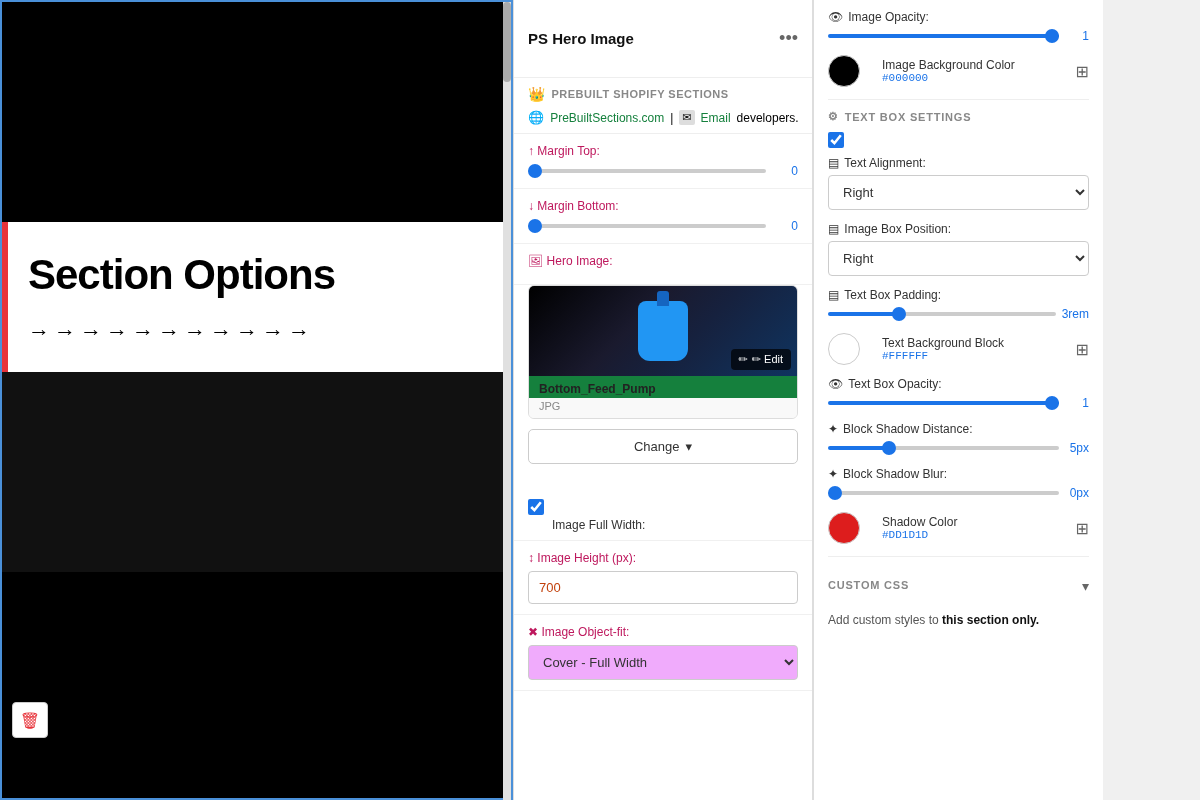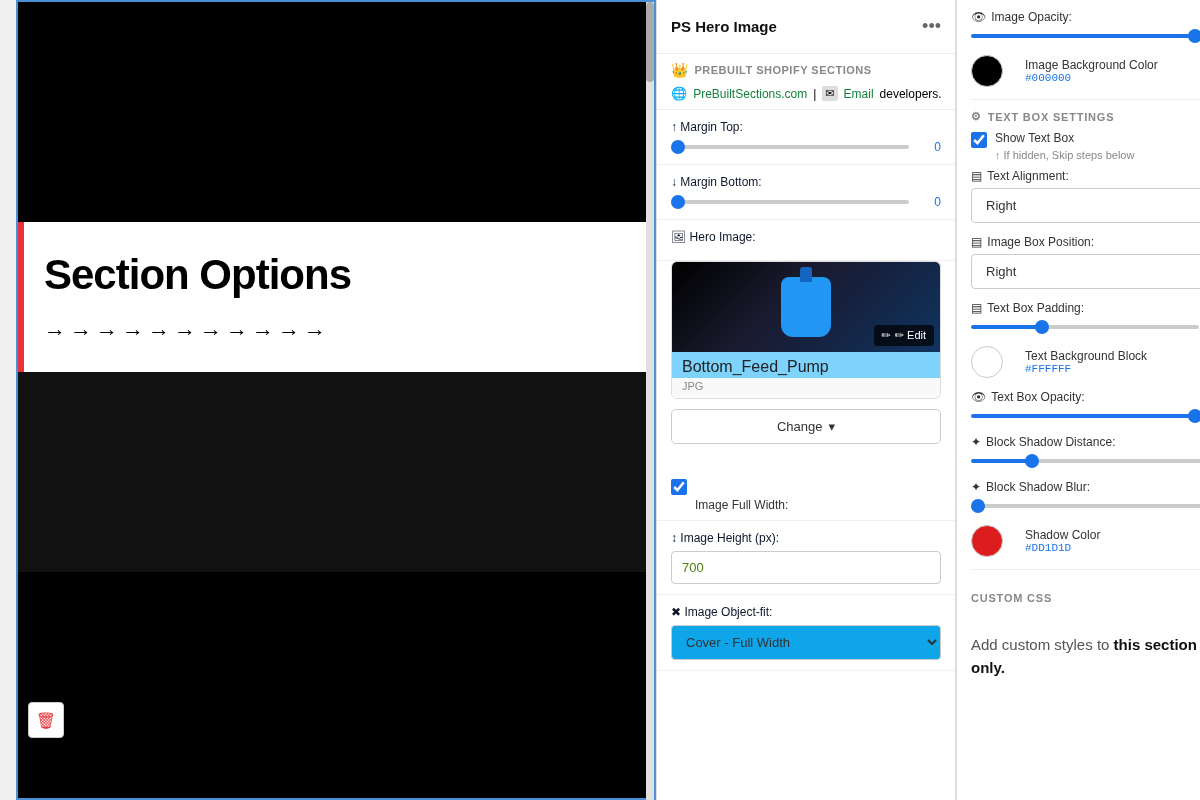--- a/index.html
+++ b/index.html
@@ -1,26 +1,25 @@
 <!DOCTYPE html>
 <html><head>
   <meta charset="utf-8">
   <style>
     * { box-sizing: border-box; margin: 0; padding: 0; }
     body { font-family: -apple-system, BlinkMacSystemFont, 'Segoe UI', sans-serif; font-size: 13px; background: #f0f0f0; display: flex; width: 1200px; height: 800px; overflow: hidden; }
 
     
     .preview-panel {
-      width: 640px;
+      width: 513px;
       height: 800px;
       position: relative;
       background: #000;
       flex-shrink: 0;
       border: 2px solid #4a90d9;
-      margin-left: 16px;
     }
     .preview-top-black {
       width: 100%;
       height: 220px;
       background: #000;
     }
     .preview-content-box {
       width: 100%;
       background: #fff;
       padding: 30px 20px 30px 20px;
@@ -84,21 +83,21 @@
       background: #fff;
       border-left: 1px solid #ddd;
       border-right: 1px solid #ddd;
       overflow-y: auto;
       flex-shrink: 0;
     }
     .panel-header {
       display: flex;
       align-items: center;
       justify-content: space-between;
-      padding: 16px 14px;
+      padding: 28px 14px;
       border-bottom: 1px solid #eee;
     }
     .panel-title {
       font-size: 15px;
       font-weight: 600;
       color: #111;
     }
     .panel-dots {
       color: #666;
       font-size: 18px;
@@ -130,21 +129,21 @@
     .link-row a { color: #15803d; text-decoration: none; }
     .globe-icon { font-size: 13px; }
     .email-icon { font-size: 11px; background: #ddd; padding: 1px 3px; border-radius: 2px; }
 
     .section-field {
       padding: 10px 14px;
       border-bottom: 1px solid #f0f0f0;
     }
     .field-label {
       font-size: 12px;
-      color: #0f172a;
+      color: #be185d;
       margin-bottom: 6px;
       display: flex;
       align-items: center;
       gap: 5px;
     }
     .slider-row {
       display: flex;
       align-items: center;
       gap: 8px;
     }
@@ -216,24 +215,24 @@
       border-radius: 4px;
       padding: 4px 8px;
       font-size: 11px;
       cursor: pointer;
       display: flex;
       align-items: center;
       gap: 4px;
     }
     .image-name {
       padding: 6px 10px 2px;
-      font-size: 16px;
-      font-weight: 400;
+      font-size: 12px;
+      font-weight: 700;
       color: #222;
-      background: #7dd3fc;
+      background: #15803d;
     }
     .image-type {
       padding: 2px 10px 6px;
       font-size: 11px;
       color: #888;
       background: #f9f9f9;
     }
     .change-btn {
       display: flex;
       align-items: center;
@@ -268,32 +267,32 @@
       color: #333;
       margin-top: 36px;
     }
 
     .text-input-field {
       width: 100%;
       padding: 8px 10px;
       border: 1px solid #ccc;
       border-radius: 4px;
       font-size: 13px;
-      color: #4d7c0f;
+      color: #c2410c;
       outline: none;
     }
 
     .select-field {
       width: 100%;
       padding: 8px 10px;
       border: 1px solid #ccc;
       border-radius: 4px;
       font-size: 13px;
       color: #333;
-      background: #0ea5e9;
+      background: #f0abfc;
       cursor: pointer;
       outline: none;
       appearance: auto;
     }
 
     .sub-hint {
       font-size: 11px;
       color: #888;
       margin-top: 4px;
     }
@@ -398,23 +397,23 @@
     }
     .collapse-row {
       display: flex;
       align-items: center;
       justify-content: space-between;
       cursor: pointer;
       padding: 6px 0;
     }
     .collapse-icon { font-size: 14px; color: #666; }
     .custom-css-hint {
-      font-size: 15px;
+      font-size: 12px;
       color: #555;
-      margin-top: 16px;
+      margin-top: 6px;
       line-height: 1.5;
     }
     .custom-css-hint strong { font-weight: 700; color: #111; }
 
     
     .middle-panel::-webkit-scrollbar,
     .right-panel::-webkit-scrollbar { width: 6px; }
     .middle-panel::-webkit-scrollbar-thumb,
     .right-panel::-webkit-scrollbar-thumb { background: #ccc; border-radius: 3px; }
   </style>
@@ -539,24 +538,20 @@
 
   <div class="divider"></div>
 
   <div class="right-section-title">
     <span>⚙</span>
     <span>TEXT BOX SETTINGS</span>
   </div>
 
   <div class="checkbox-row-right">
     <input type="checkbox" checked="" style="">
-    <div>
-      <div style="font-size:12px;color:#333;font-weight:500;">Show Text Box</div>
-      <div class="sub-hint">↑ If hidden, Skip steps below</div>
-    </div>
   </div>
 
   <div class="right-field">
     <div class="right-field-label">
       <span>▤</span>
       <span>Text Alignment:</span>
     </div>
     <select class="right-select">
       <option>Left</option>
       <option>Center</option>

